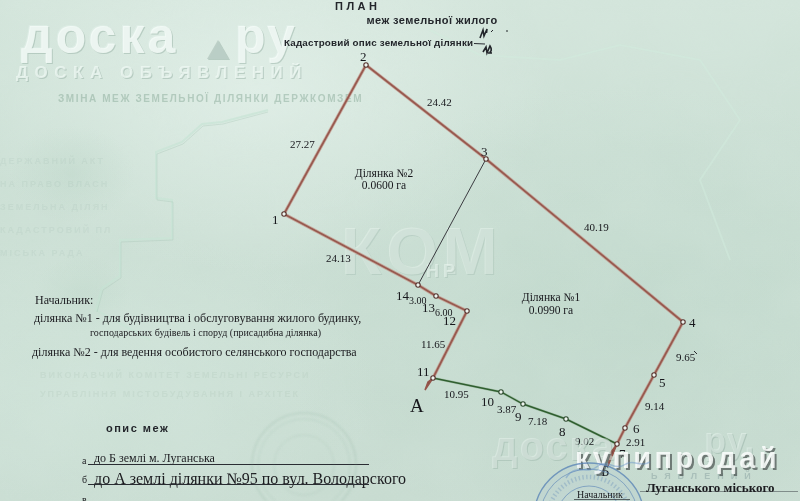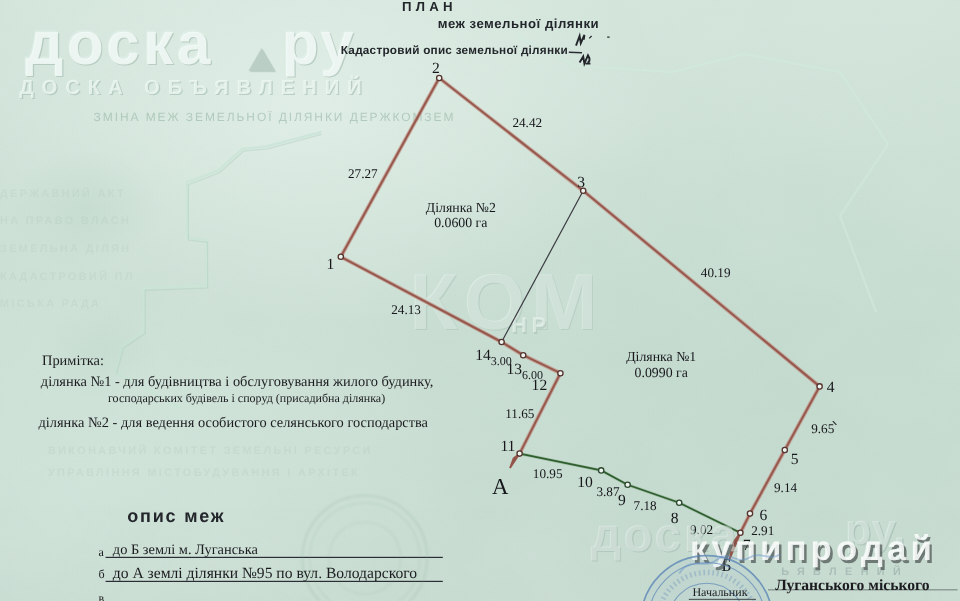--- a/index.html
+++ b/index.html
@@ -27,42 +27,42 @@
 </svg>
 
 <div class="abs" style="left:21px;top:7px;width:290px;height:56px;font-weight:bold;font-size:50px;letter-spacing:3px;color:rgba(244,252,248,.85);text-shadow:1px 1px 0 rgba(152,178,166,.5),-1px -1px 0 rgba(228,242,236,.5);">доска</div>
 
 <div class="abs" style="left:207px;top:40px;width:0;height:0;border-left:11px solid transparent;border-right:11px solid transparent;border-bottom:19px solid rgba(186,206,197,.95);filter:drop-shadow(1px 1px 0 rgba(140,168,156,.5));"></div>
 
 <div class="abs" style="left:235px;top:7px;width:90px;height:56px;font-weight:bold;font-size:50px;letter-spacing:2px;color:rgba(244,252,248,.85);text-shadow:1px 1px 0 rgba(152,178,166,.5),-1px -1px 0 rgba(228,242,236,.5);">ру</div>
 
 <div class="abs" style="left:16px;top:63px;width:300px;font-weight:bold;font-size:17px;letter-spacing:6.5px;color:rgba(238,248,243,.8);text-shadow:1px 1px 0 rgba(150,175,164,.5);">ДОСКА ОБЪЯВЛЕНИЙ</div>
 
-<div class="abs" style="left:58px;top:93px;width:360px;font-weight:normal;font-size:10px;letter-spacing:1.6px;color:rgba(118,156,136,.4);filter:blur(.3px);margin-left:20px;">ЗМІНА МЕЖ ЗЕМЕЛЬНОЇ ДІЛЯНКИ ДЕРЖКОМЗЕМ</div>
+<div class="abs" style="left:58px;top:93px;width:360px;font-weight:bold;font-size:10px;letter-spacing:1.6px;color:rgba(118,156,136,.4);filter:blur(.3px);">ЗМІНА МЕЖ ЗЕМЕЛЬНОЇ ДІЛЯНКИ ДЕРЖКОМЗЕМ</div>
 
 <div class="abs" style="left:341px;top:213px;width:170px;font-weight:bold;font-size:66px;letter-spacing:5px;color:rgba(235,246,240,.45);text-shadow:1px 1px 0 rgba(150,175,164,.3);">КОМ</div>
 
 <div class="abs" style="left:426px;top:261px;width:80px;font-weight:bold;font-size:18px;letter-spacing:4px;color:rgba(235,246,240,.6);text-shadow:1px 1px 0 rgba(150,175,164,.35);">НР</div>
 
 <svg class="abs" style="left:0;top:0;filter:blur(.6px);" width="800" height="501">
   <path d="M268 110 L222 122 L202 124 L182 142 L156 152 L156 198 L172 200 L172 238 L120 240 L120 276 L102 288 L96 310 L150 340" fill="none" stroke="rgba(200,228,214,.75)" stroke-width="2"></path>
   <path d="M268 112 L223 124 L203 126 L183 144 L157 154 L157 200 L173 202 L173 240 L121 242 L121 278 L103 290 L97 312" fill="none" stroke="rgba(168,200,184,.38)" stroke-width="1"></path>
   <path d="M430 30 L480 55 L560 60 L620 45 L700 60 L740 120 L700 180 L730 260" fill="none" stroke="rgba(210,235,222,.5)" stroke-width="2"></path>
 </svg>
 
 <div class="abs" style="left:0;top:110px;width:180px;height:160px;background:radial-gradient(ellipse 90px 70px at 40% 40%, rgba(165,198,180,.22), rgba(165,198,180,0) 70%);"></div>
 <div class="abs" style="left:10px;top:230px;width:160px;height:140px;background:radial-gradient(ellipse 70px 55px at 45% 45%, rgba(170,202,184,.18), rgba(170,202,184,0) 70%);"></div>
 
 <div class="abs" style="left:0px;top:150px;width:140px;font-weight:bold;font-size:9px;letter-spacing:2px;color:rgba(125,160,140,.09);line-height:23px;filter:blur(.3px);">ДЕРЖАВНИЙ АКТ<br>НА ПРАВО ВЛАСН<br>ЗЕМЕЛЬНА ДІЛЯН<br>КАДАСТРОВИЙ ПЛ<br>МІСЬКА РАДА</div>
 
 <div class="abs" style="left:40px;top:366px;width:360px;font-weight:bold;font-size:9px;letter-spacing:2px;color:rgba(125,160,140,.10);line-height:19px;filter:blur(.3px);">ВИКОНАВЧИЙ КОМІТЕТ ЗЕМЕЛЬНІ РЕСУРСИ<br>УПРАВЛІННЯ МІСТОБУДУВАННЯ І АРХІТЕК</div>
 
 <div class="abs" style="left:335px;top:0px;width:200px;text-align:left;font-weight:bold;font-size:11px;letter-spacing:3.5px;color:#23262b;">ПЛАН</div>
 
-<div class="abs" style="left:332px;top:14px;width:200px;text-align:center;font-weight:bold;font-size:11px;letter-spacing:.4px;color:#23262b;">меж земельної ділянки</div>
+<div class="abs" style="left:332px;top:14px;width:200px;text-align:center;font-weight:bold;font-size:11px;letter-spacing:.4px;color:#23262b;">меж земельної жилого</div>
 
 <div class="abs" style="left:284px;top:37px;width:260px;font-weight:bold;font-size:9.8px;letter-spacing:.2px;color:#23262b;">Кадастровий опис земельної ділянки</div>
 
 <svg class="abs" style="left:466px;top:22px;" width="70" height="40" viewBox="0 0 70 40">
   <line x1="8" y1="21.5" x2="19" y2="22" stroke="#2a2d33" stroke-width="1.2"></line>
   <path d="M14 16 L17 8 L18 14 L21 7 L20.5 11" stroke="#23262b" stroke-width="1.6" fill="none"></path>
   <path d="M25 10 l2 -2 M40 9 l2 0" stroke="#23262b" stroke-width="1" fill="none"></path>
   <path d="M17 30 L20 25 L21 31 L24 24 C26 27 25.5 30 23.5 30 M22 31 l4 0" stroke="#23262b" stroke-width="1.6" fill="none"></path>
 </svg>
 
@@ -157,39 +157,39 @@
 
   <text x="384" y="177" font-size="11.5" text-anchor="middle">Ділянка №2</text>
   <text x="384" y="189" font-size="11.5" text-anchor="middle">0.0600 га</text>
   <text x="551" y="301" font-size="11.5" text-anchor="middle">Ділянка №1</text>
   <text x="551" y="314" font-size="11.5" text-anchor="middle">0.0990 га</text>
   </g>
 
   <path d="M694 351 l3 3" stroke="#2a2a2e" stroke-width="1"></path>
 </svg>
 
-<div class="abs ser" style="left:35px;top:293px;font-size:12px;">Примітка:</div>
+<div class="abs ser" style="left:35px;top:293px;font-size:12px;">Начальник:</div>
 
 <div class="abs ser" style="left:34px;top:311px;font-size:12px;">ділянка №1 - для будівництва і обслуговування жилого будинку,</div>
 
 <div class="abs ser" style="left:90px;top:327px;font-size:10px;">господарських будівель і споруд (присадибна ділянка)</div>
 
 <div class="abs ser" style="left:32px;top:345px;font-size:12px;">ділянка №2 - для ведення особистого селянського господарства</div>
 
-<div class="abs" style="left:106px;top:422px;font-weight:bold;font-size:15px;letter-spacing:1.5px;color:#23262b;">опис меж</div>
+<div class="abs" style="left:106px;top:422px;font-weight:bold;font-size:11px;letter-spacing:1.5px;color:#23262b;">опис меж</div>
 
 <div class="abs ser" style="left:82px;top:455px;font-size:10px;">а</div>
 
 <div class="abs ser" style="left:94px;top:451px;font-size:12px;text-align:right;">до Б землі м. Луганська</div>
 
 <div class="abs" style="left:88px;top:464px;width:281px;height:1px;background:#2a2d33;"></div>
 
 <div class="abs ser" style="left:82px;top:474px;font-size:10px;">б</div>
 
-<div class="abs ser" style="left:94px;top:470px;font-size:13px;">до А землі ділянки №95 по вул. Володарского</div>
+<div class="abs ser" style="left:94px;top:470px;font-size:16px;">до А землі ділянки №95 по вул. Володарского</div>
 
 <div class="abs" style="left:88px;top:484px;width:281px;height:1px;background:#2a2d33;"></div>
 
 <div class="abs ser" style="left:82px;top:494px;font-size:10px;">в</div>
 
 <svg class="abs" style="left:240px;top:405px;filter:blur(1px);" width="130" height="96" viewBox="0 0 130 96">
   <circle cx="64" cy="60" r="52" fill="none" stroke="rgba(130,170,152,.22)" stroke-width="1.6"></circle>
   <circle cx="64" cy="60" r="46" fill="none" stroke="rgba(130,170,152,.18)" stroke-width="1"></circle>
   <circle cx="64" cy="60" r="30" fill="none" stroke="rgba(130,170,152,.16)" stroke-width="1"></circle>
 </svg>

